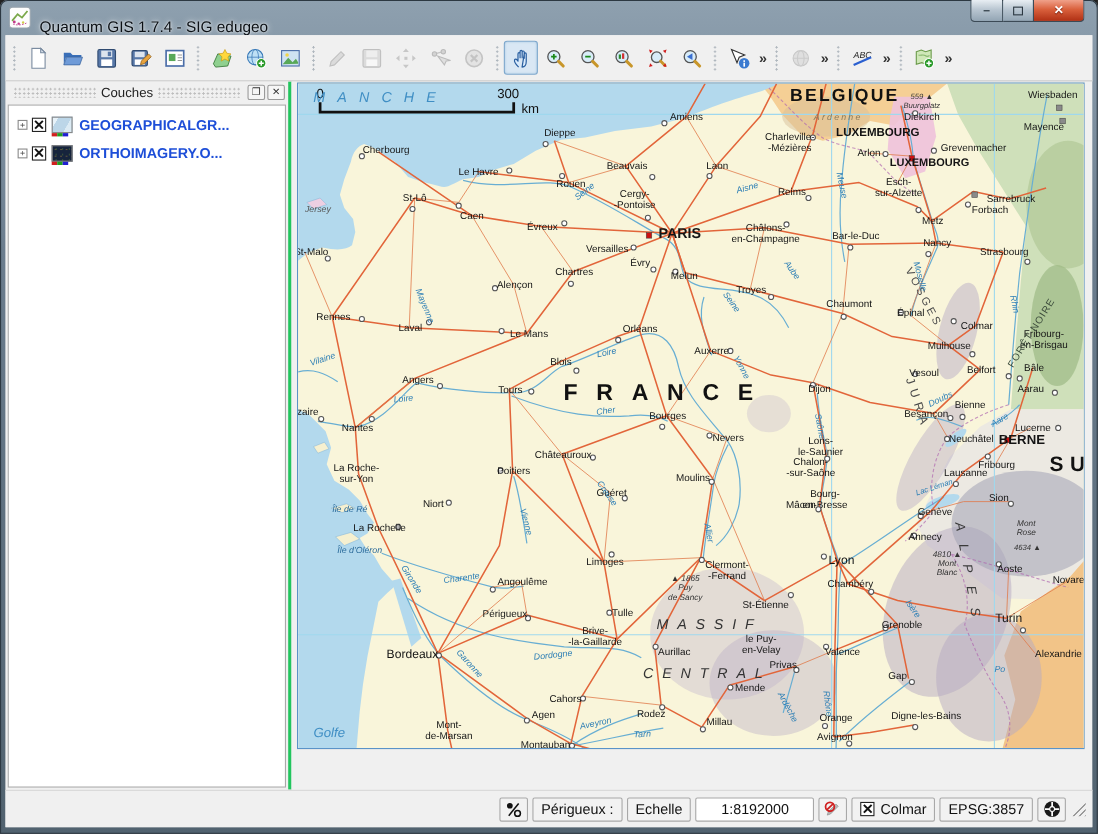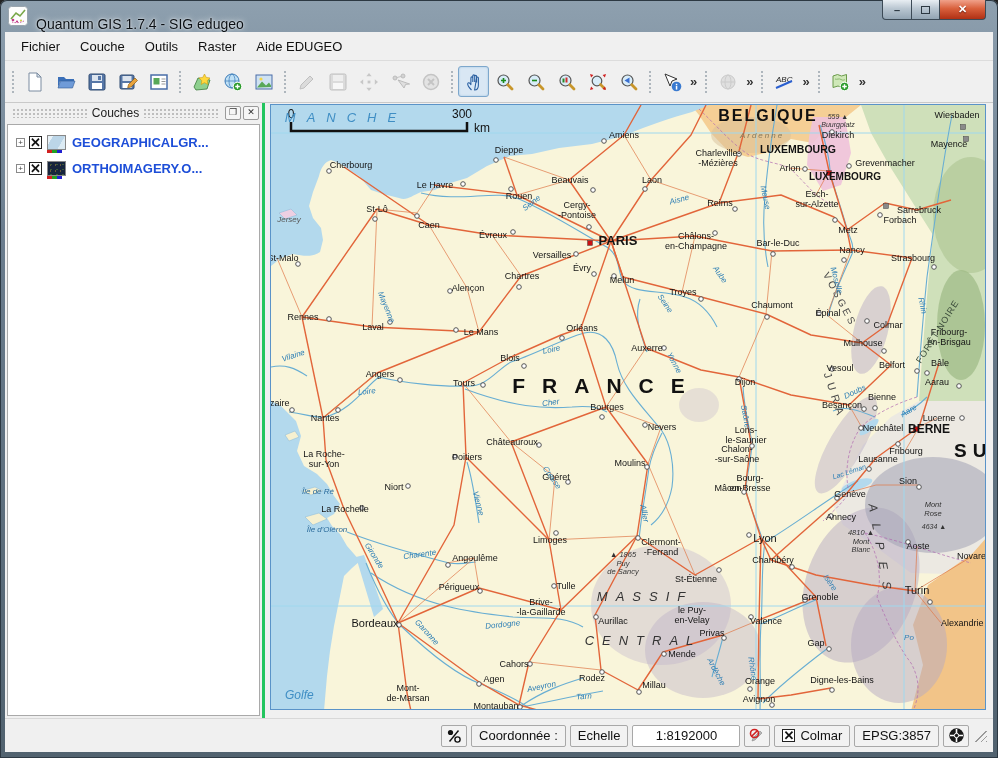--- a/index.html
+++ b/index.html
@@ -84,27 +84,20 @@
       <div class="wbtn min">–</div>
       <div class="wbtn max">
           <span class="glyph-box"></span>
         </div>
       <div class="wbtn close">✕</div>
     </div>
   </div>
 
   <div class="chrome">
 
-    <div class="menubar">
-      <span class="menu-item">Fichier</span>
-      <span class="menu-item">Couche</span>
-      <span class="menu-item">Outils</span>
-      <span class="menu-item">Raster</span>
-      <span class="menu-item">Aide EDUGEO</span>
-    </div>
 
     <div class="toolbar">
       <div class="tsep"></div>
       <div class="tgroup">
         <div class="tbtn">
             <svg width="20" height="20" viewBox="0 0 20 20">
               <path d="M4 1h8l4 4v14H4z" fill="#fff" stroke="#7a8ba0"></path>
               <path d="M12 1l4 4h-4z" fill="#dfe7ef" stroke="#7a8ba0"></path>
             </svg>
           </div>
@@ -740,21 +733,21 @@
 
     <div class="statusbar">
       <div class="sb-box sb-btn">
         <svg width="16" height="16" viewBox="0 0 16 16">
             <circle cx="4.5" cy="4.5" r="2.6" fill="#111"></circle>
             <circle cx="11.5" cy="11.5" r="2.6" fill="none" stroke="#111" stroke-width="1.4"></circle>
             <path d="M12.5 2.5 L3.5 13.5" stroke="#111" stroke-width="1.4"></path>
           </svg>
       </div>
       <div class="sb-box">
-          <span>Coordonnée :</span>
+          <span>Périgueux :</span>
         </div>
       <div class="sb-box">
           <span>Echelle</span>
         </div>
       <div class="sb-box sb-field scalefield">
           <span>1:8192000</span>
         </div>
       <div class="sb-box sb-btn">
         <svg width="16" height="16" viewBox="0 0 16 16">
             <path d="M3 13l1-3 7-7 2 2-7 7z" fill="#b8b8b8" stroke="#888" stroke-width=".6"></path>

